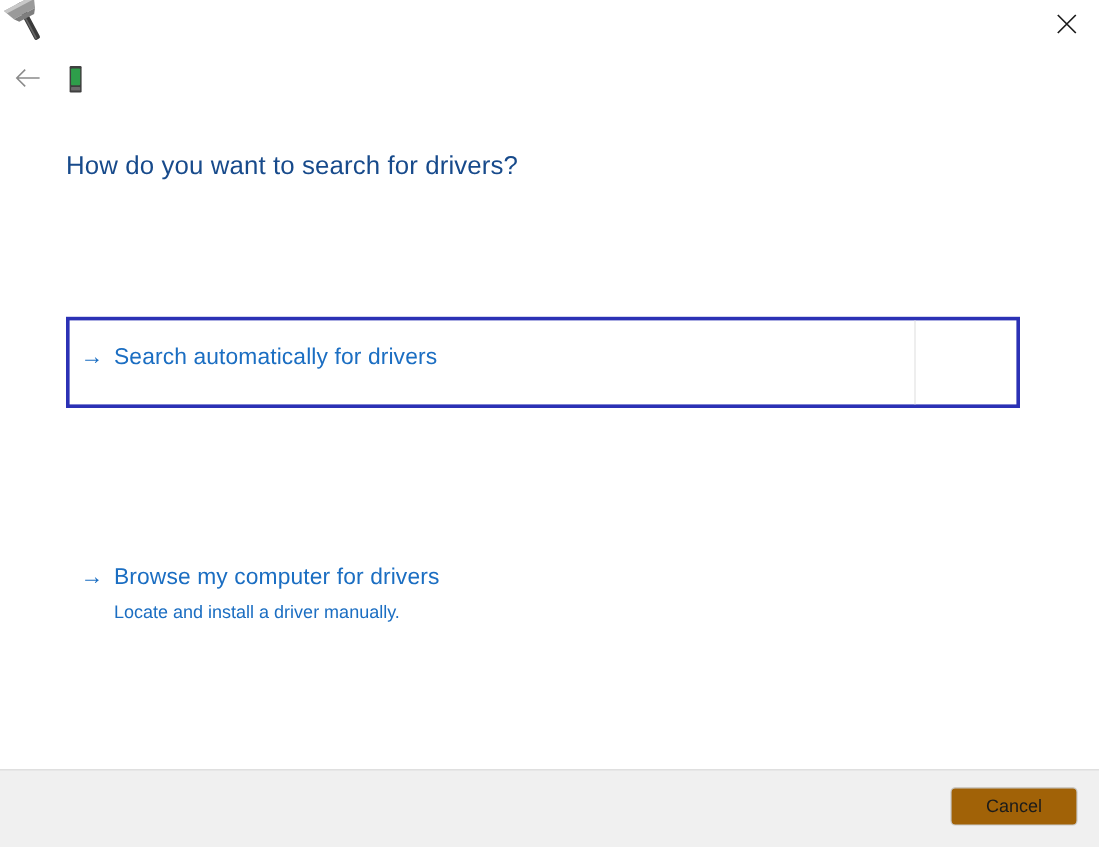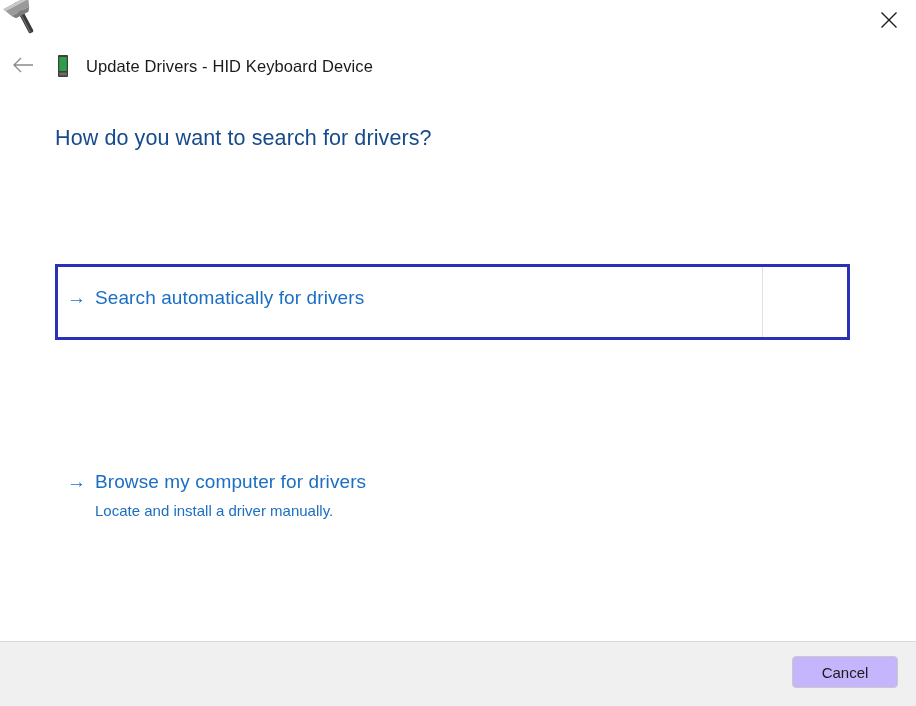--- a/index.html
+++ b/index.html
@@ -159,21 +159,21 @@
     background: #f0f0f0;
     border-top: 1px solid #dadada;
     position: relative;
   }
   .cancel-button {
     position: absolute;
     right: 18px;
     top: 14px;
     width: 106px;
     height: 32px;
-    background: #c4b5fd;
+    background: #a16207;
     border: 1px solid #c9c9c9;
     border-radius: 4px;
     font-family: "Liberation Sans", sans-serif;
     font-size: 15px;
     color: #1b1b1b;
     cursor: pointer;
   }
 </style>
 </head>
 <body>
@@ -207,21 +207,20 @@
     </button>
 
     <div class="title-row">
       <span class="device-icon">
         <svg width="22" height="24" viewBox="0 0 22 24" aria-hidden="true">
           <rect x="6" y="1" width="10" height="22" rx="1" fill="#3f3f3f"></rect>
           <rect x="7.2" y="3" width="7.6" height="14" rx="0.8" fill="#2e9e4a"></rect>
           <rect x="7.2" y="18.5" width="7.6" height="3" rx="0.6" fill="#6b6b6b"></rect>
         </svg>
       </span>
-      <span class="title-text">Update Drivers - HID Keyboard Device</span>
     </div>
   </div>
 
   <div class="body">
 
     <div class="heading">How do you want to search for drivers?</div>
 
     <div class="option focused" id="option-auto">
       <div class="option-sep"></div>
       <span class="arrow">→</span>

